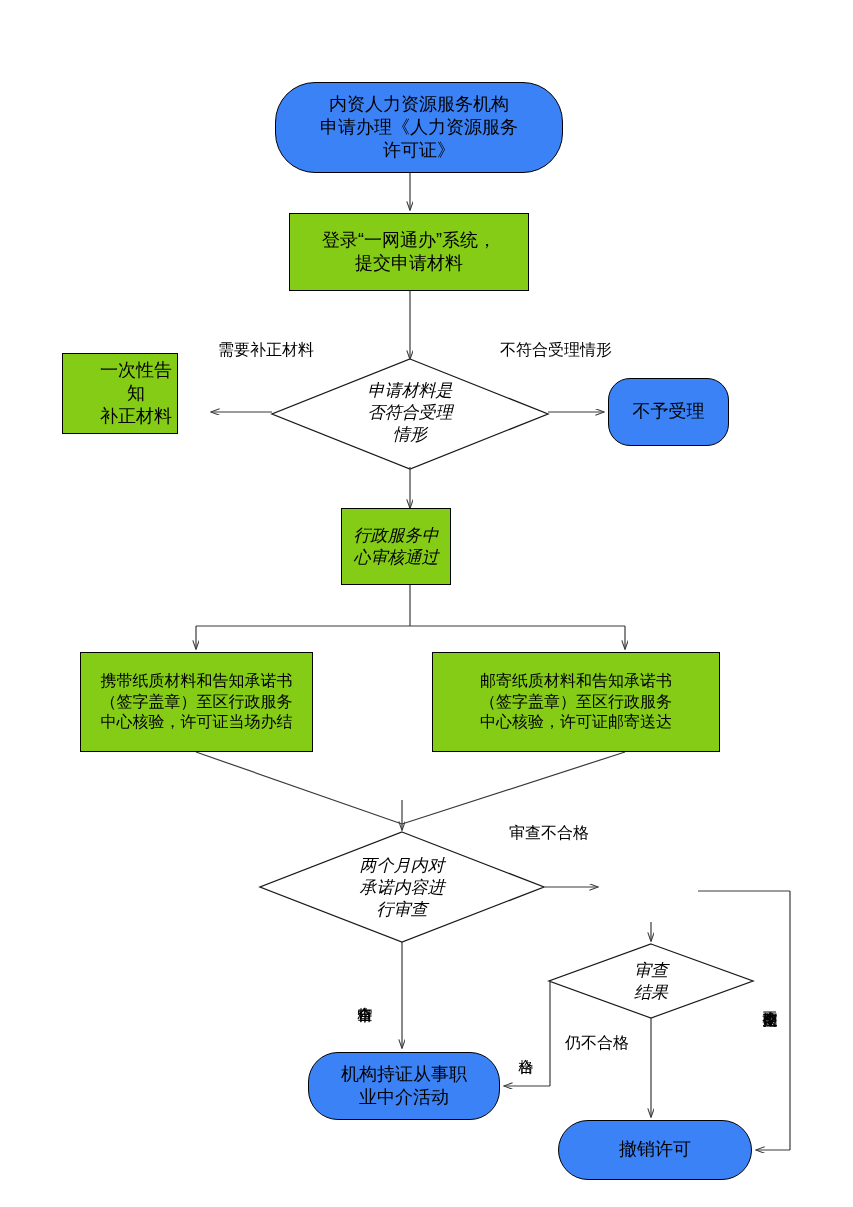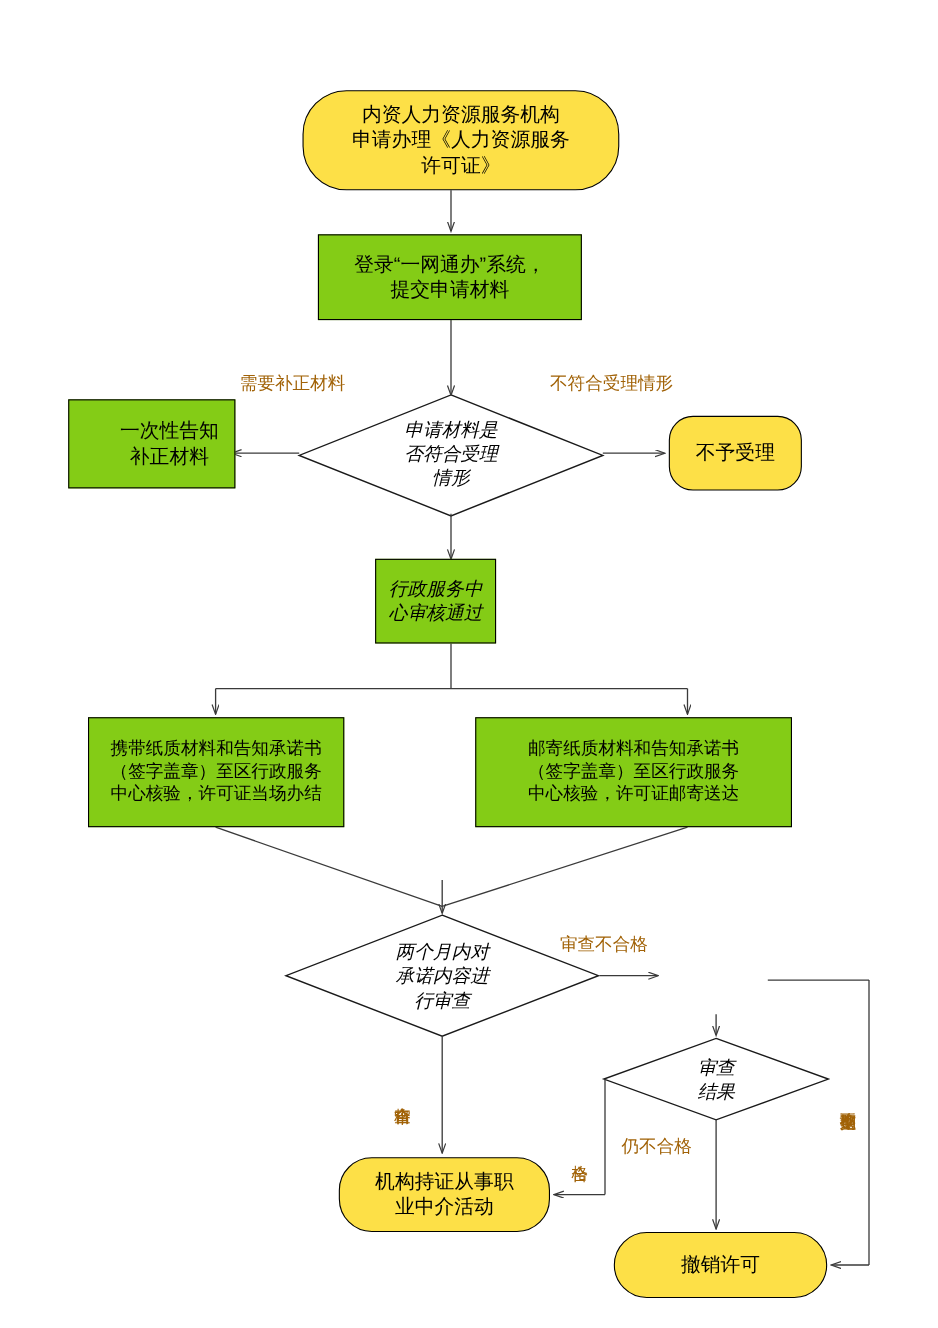--- a/index.html
+++ b/index.html
@@ -36,30 +36,30 @@
     line-height: 1.28;
     white-space: pre-line;
     z-index: 3;
   }
   .node.rect {
     border: 1px solid #000000;
     background: #84cc16;
   }
   .node.terminator {
     border: 1.4px solid #000000;
-    background: #fde047;
+    background: #3b82f6;
     border-radius: 40px;
   }
   .node.diamond-label {
     background: transparent;
     border: none;
   }
   .edge-label {
     position: absolute;
-    color: #a16207;
+    color: #000000;
     background: transparent;
     white-space: pre-line;
     text-align: center;
     line-height: 1.15;
     z-index: 4;
   }
   .edge-label.vertical {
     writing-mode: vertical-rl;
     text-orientation: upright;
     letter-spacing: 0px;
@@ -129,21 +129,21 @@
 申请办理《人力资源服务
 许可证》</div>
 
   <div class="node rect fs18" style="left:289px; top:213px; width:240px; height:78px;">登录“一网通办”系统，
 提交申请材料</div>
 
   <div class="node diamond-label fs17" style="left:330px; top:363px; width:160px; height:100px;">申请材料是
 否符合受理
 情形</div>
 
-  <div class="node rect fs18" style="left:62px; top:363px; width:152px; height:81px;padding-left:32px;">一次性告知
+  <div class="node rect fs18" style="left:62px; top:353px; width:116px; height:81px;padding-left:32px;">一次性告知
 补正材料</div>
 
   <div class="node terminator fs18" style="left:608px; top:378px; width:121px; height:68px; border-radius:22px;">不予受理</div>
 
   <div class="node rect fs17" style="left:341px; top:508px; width:110px; height:77px;">行政服务中
 心审核通过</div>
 
   <div class="node rect fs16" style="left:80px; top:652px; width:233px; height:100px;">携带纸质材料和告知承诺书
 （签字盖章）至区行政服务
 中心核验，许可证当场办结</div>
@@ -162,21 +162,21 @@
 
   <div class="node terminator fs18" style="left:308px; top:1052px; width:192px; height:68px; border-radius:30px;">机构持证从事职
 业中介活动</div>
 
   <div class="node terminator fs18" style="left:558px; top:1120px; width:194px; height:60px; border-radius:30px;">撤销许可</div>
 
   <div class="edge-label fs16" style="left:218px; top:341px;">需要补正材料</div>
 
   <div class="edge-label fs16" style="left:500px; top:341px;">不符合受理情形</div>
 
-  <div class="edge-label fs16" style="left:509px; top:824px;margin-top:27px;">审查不合格</div>
+  <div class="edge-label fs16" style="left:509px; top:824px;">审查不合格</div>
 
   <div class="edge-label vertical fs15" style="left:358px; top:956px; height:78px;">审查合格</div>
 
   <div class="edge-label vertical fs15" style="left:519px; top:1019px; height:56px;">合格</div>
 
   <div class="edge-label fs16" style="left:565px; top:1034px;">仍不合格</div>
 
   <div class="edge-label vertical fs15" style="left:763px; top:946px; height:108px;">逾期拒不整改</div>
 
 </div>

